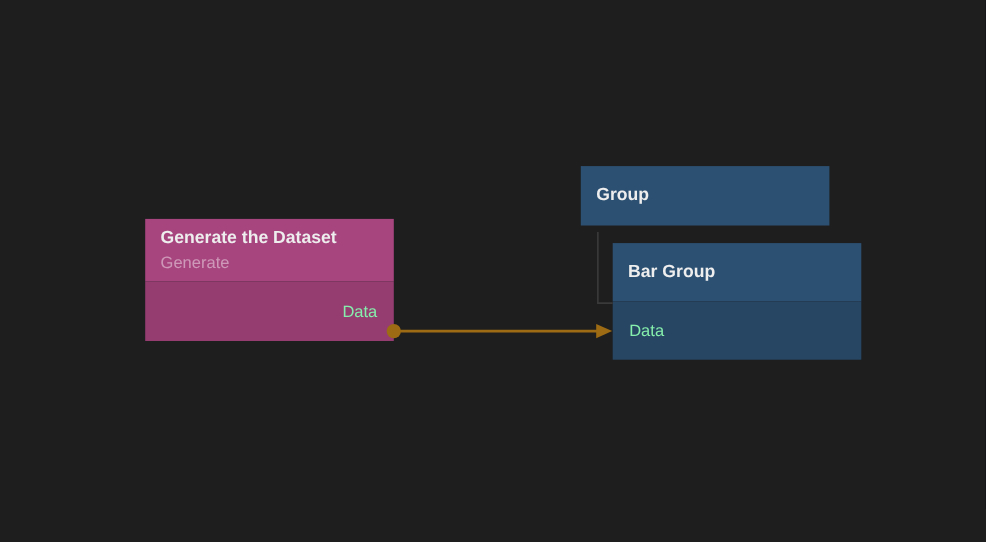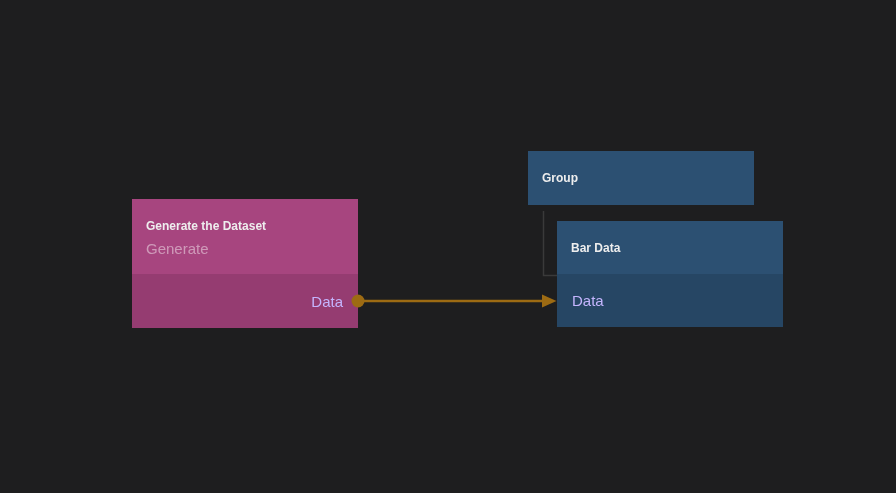--- a/index.html
+++ b/index.html
@@ -22,28 +22,28 @@
   }
   .node-generate { left: 132px; top: 199px; }
   .node-group    { left: 528px; top: 151px; }
   .node-barchart { left: 557px; top: 221px; }
 
   .node-header {
     display: flex;
     flex-direction: column;
     justify-content: center;
     padding: 0 14px;
-    height: 75px;
+    height: 57px;
     box-sizing: border-box;
   }
   .node-header.single { height: 54px; }
   .node-barchart .node-header.single { height: 53px; }
 
   .node-title {
-    font-size: 12px;
+    font-size: 16px;
     font-weight: 600;
     color: #eeeeee;
     line-height: 22px;
     white-space: nowrap;
   }
   .node-subtitle {
     font-size: 15px;
     font-weight: 400;
     color: rgba(255, 255, 255, 0.45);
     line-height: 20px;
@@ -55,21 +55,21 @@
     box-sizing: border-box;
     display: flex;
     align-items: center;
     padding: 0 15px;
   }
   .node-barchart .node-body { height: 53px; }
   .node-body.out { justify-content: flex-end; }
   .node-body.in  { justify-content: flex-start; }
   .port-label {
     font-size: 15px;
-    color: #c4b5fd;
+    color: #86efac;
     white-space: nowrap;
   }
   .overlay {
     position: absolute;
     left: 0;
     top: 0;
     width: 896px;
     height: 493px;
     z-index: 5;
     pointer-events: none;
@@ -91,21 +91,21 @@
   </div>
 
   <div class="node node-group">
     <div class="node-header single" style="background-color: rgb(44, 80, 114);">
       <div class="node-title">Group</div>
     </div>
   </div>
 
   <div class="node node-barchart">
     <div class="node-header single" style="background-color: rgb(44, 80, 114);">
-      <div class="node-title">Bar Data</div>
+      <div class="node-title">Bar Group</div>
     </div>
     <div class="node-body in" style="background-color: rgb(38, 70, 100);">
       <span class="port-label">Data</span>
     </div>
   </div>
 
   <svg class="overlay" viewBox="0 0 896 493" xmlns="http://www.w3.org/2000/svg">
 
     <path d="M 543.5 211 L 543.5 275.5 L 557 275.5" fill="none" stroke-width="1.5" stroke="#3a3a3a"></path>
 

